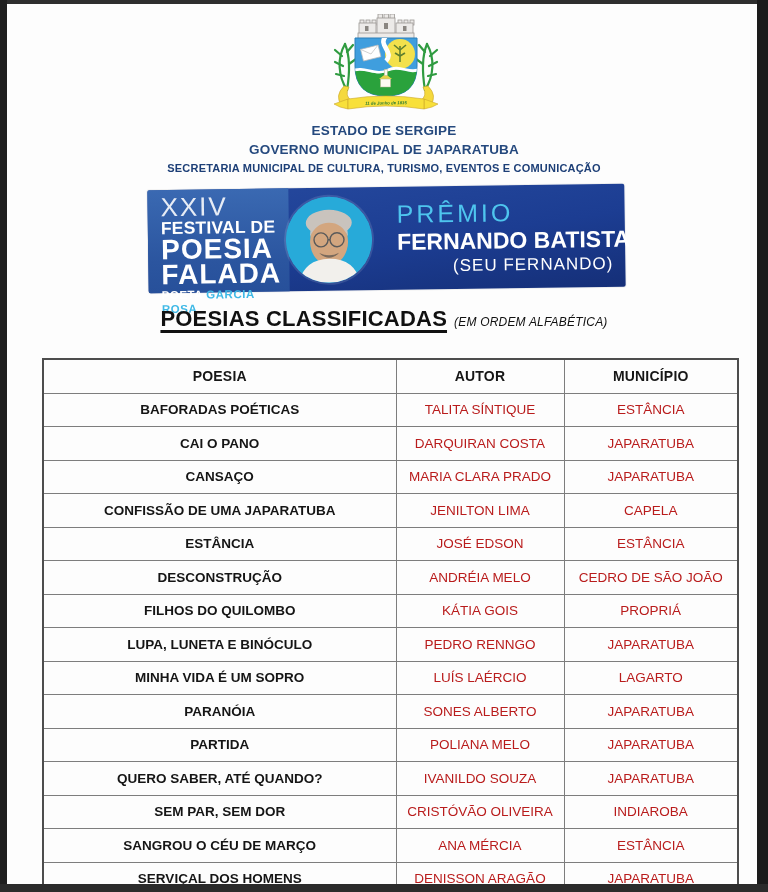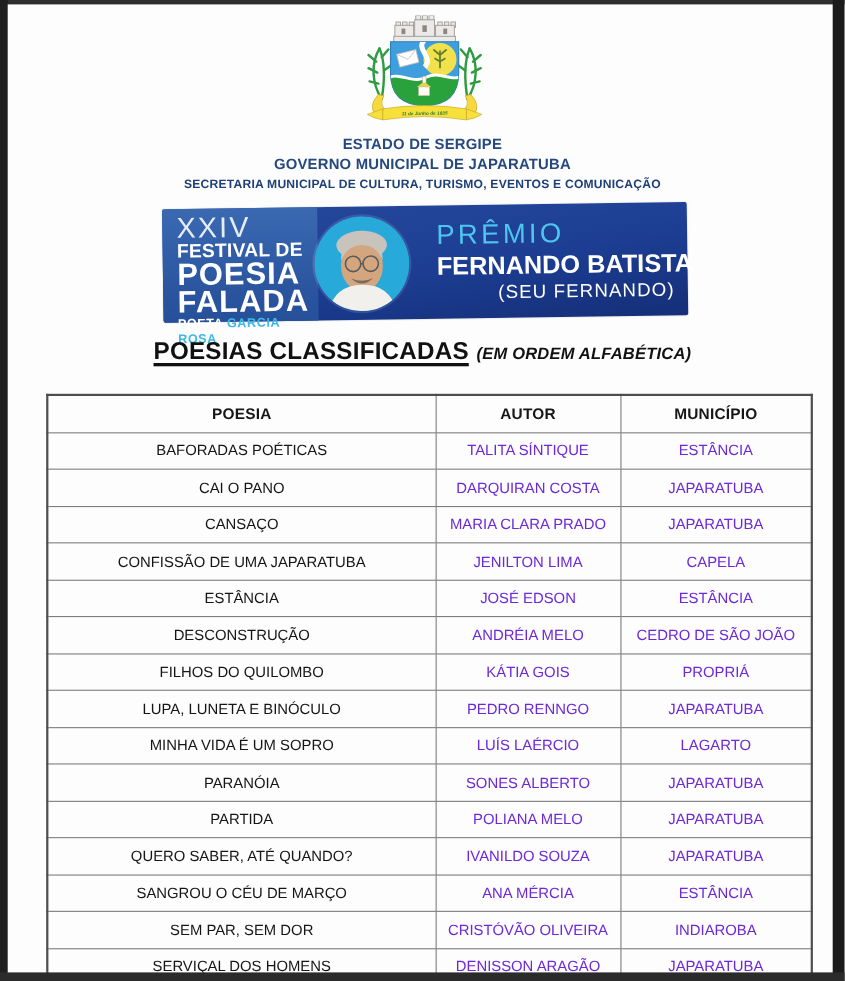--- a/index.html
+++ b/index.html
@@ -39,31 +39,31 @@
     background:#27aad9;overflow:hidden;box-shadow:0 0 0 2px rgba(255,255,255,0.12);}
   .award{position:absolute;left:249px;top:13px;width:216px;color:#fff;}
   .premio{font-size:25px;line-height:29px;font-weight:400;letter-spacing:3px;color:#4ec5ee;}
   .fernando{font-size:23px;line-height:27px;font-weight:700;white-space:nowrap;}
   .alias{font-size:17px;line-height:22px;font-weight:400;letter-spacing:1px;text-align:right;}
 
   
   .doc-title{position:absolute;left:0;top:306px;width:768px;text-align:center;color:#111;}
   .doc-title .main{font-size:22px;font-weight:700;letter-spacing:.2px;
     text-decoration:underline;text-decoration-thickness:2.5px;text-underline-offset:4px;}
-  .doc-title .note{font-size:15px;font-style:italic;font-weight:700;margin-left:7px;letter-spacing:.2px;}
+  .doc-title .note{font-size:12px;font-style:italic;font-weight:400;margin-left:7px;letter-spacing:.2px;}
 
   
   .results{position:absolute;left:42px;top:358px;}
   table{border-collapse:collapse;table-layout:fixed;width:695px;}
   th,td{border:1px solid #7d7d7d;height:32.5px;padding:0 4px;text-align:center;
     vertical-align:middle;overflow:hidden;white-space:nowrap;}
   table{border:2px solid #4d4d4d;}
   th{font-size:14px;font-weight:700;color:#161616;letter-spacing:.2px;}
-  td{font-size:13.5px;color:#6d28d9;}
-  td.bold{font-weight:400;color:#151515;text-align:center;}
+  td{font-size:13.5px;color:#b91c1c;}
+  td.bold{font-weight:700;color:#151515;text-align:center;}
 </style>
 </head>
 <body>
 
 <div class="page">
 
   <div class="edge top"></div>
   <div class="edge left"></div>
   <div class="edge right"></div>
   <div class="edge bottom"></div>
@@ -257,30 +257,30 @@
             <td class="bold">PARTIDA</td>
             <td>POLIANA MELO</td>
             <td>JAPARATUBA</td>
           </tr>
           <tr>
             <td class="bold">QUERO SABER, ATÉ QUANDO?</td>
             <td>IVANILDO SOUZA</td>
             <td>JAPARATUBA</td>
           </tr>
           <tr>
+            <td class="bold">SEM PAR, SEM DOR</td>
+            <td>CRISTÓVÃO OLIVEIRA</td>
+            <td>INDIAROBA</td>
+          </tr>
+          <tr>
             <td class="bold">SANGROU O CÉU DE MARÇO</td>
             <td>ANA MÉRCIA</td>
             <td>ESTÂNCIA</td>
           </tr>
           <tr>
-            <td class="bold">SEM PAR, SEM DOR</td>
-            <td>CRISTÓVÃO OLIVEIRA</td>
-            <td>INDIAROBA</td>
-          </tr>
-          <tr>
             <td class="bold">SERVIÇAL DOS HOMENS</td>
             <td>DENISSON ARAGÃO</td>
             <td>JAPARATUBA</td>
           </tr>
         </tbody>
     </table>
   </div>
 
 </div>
 

